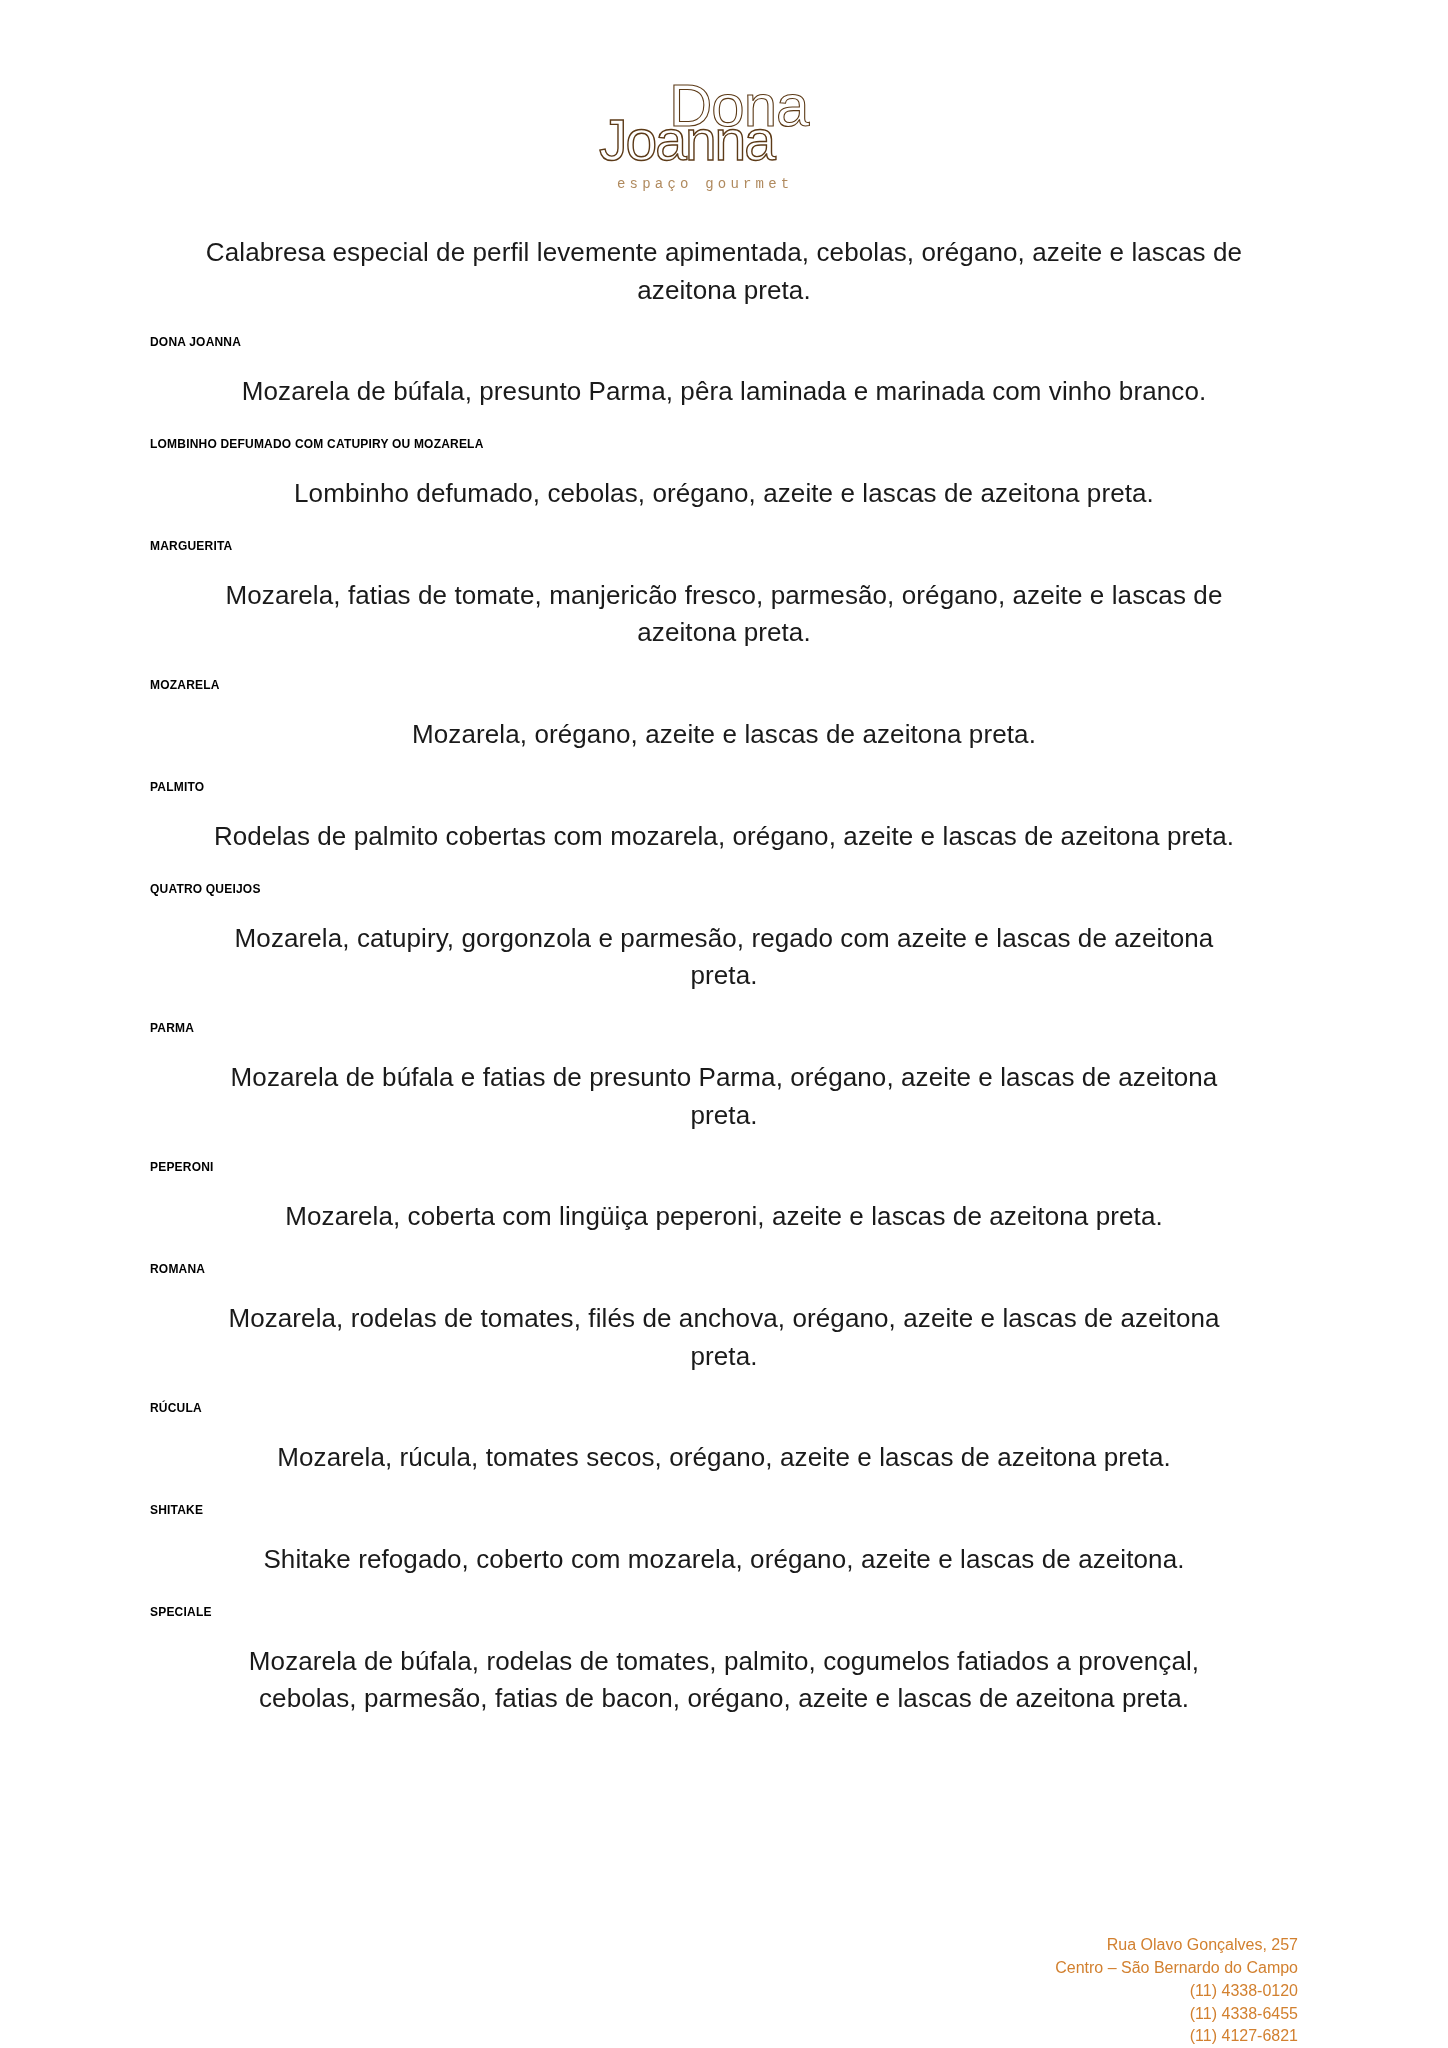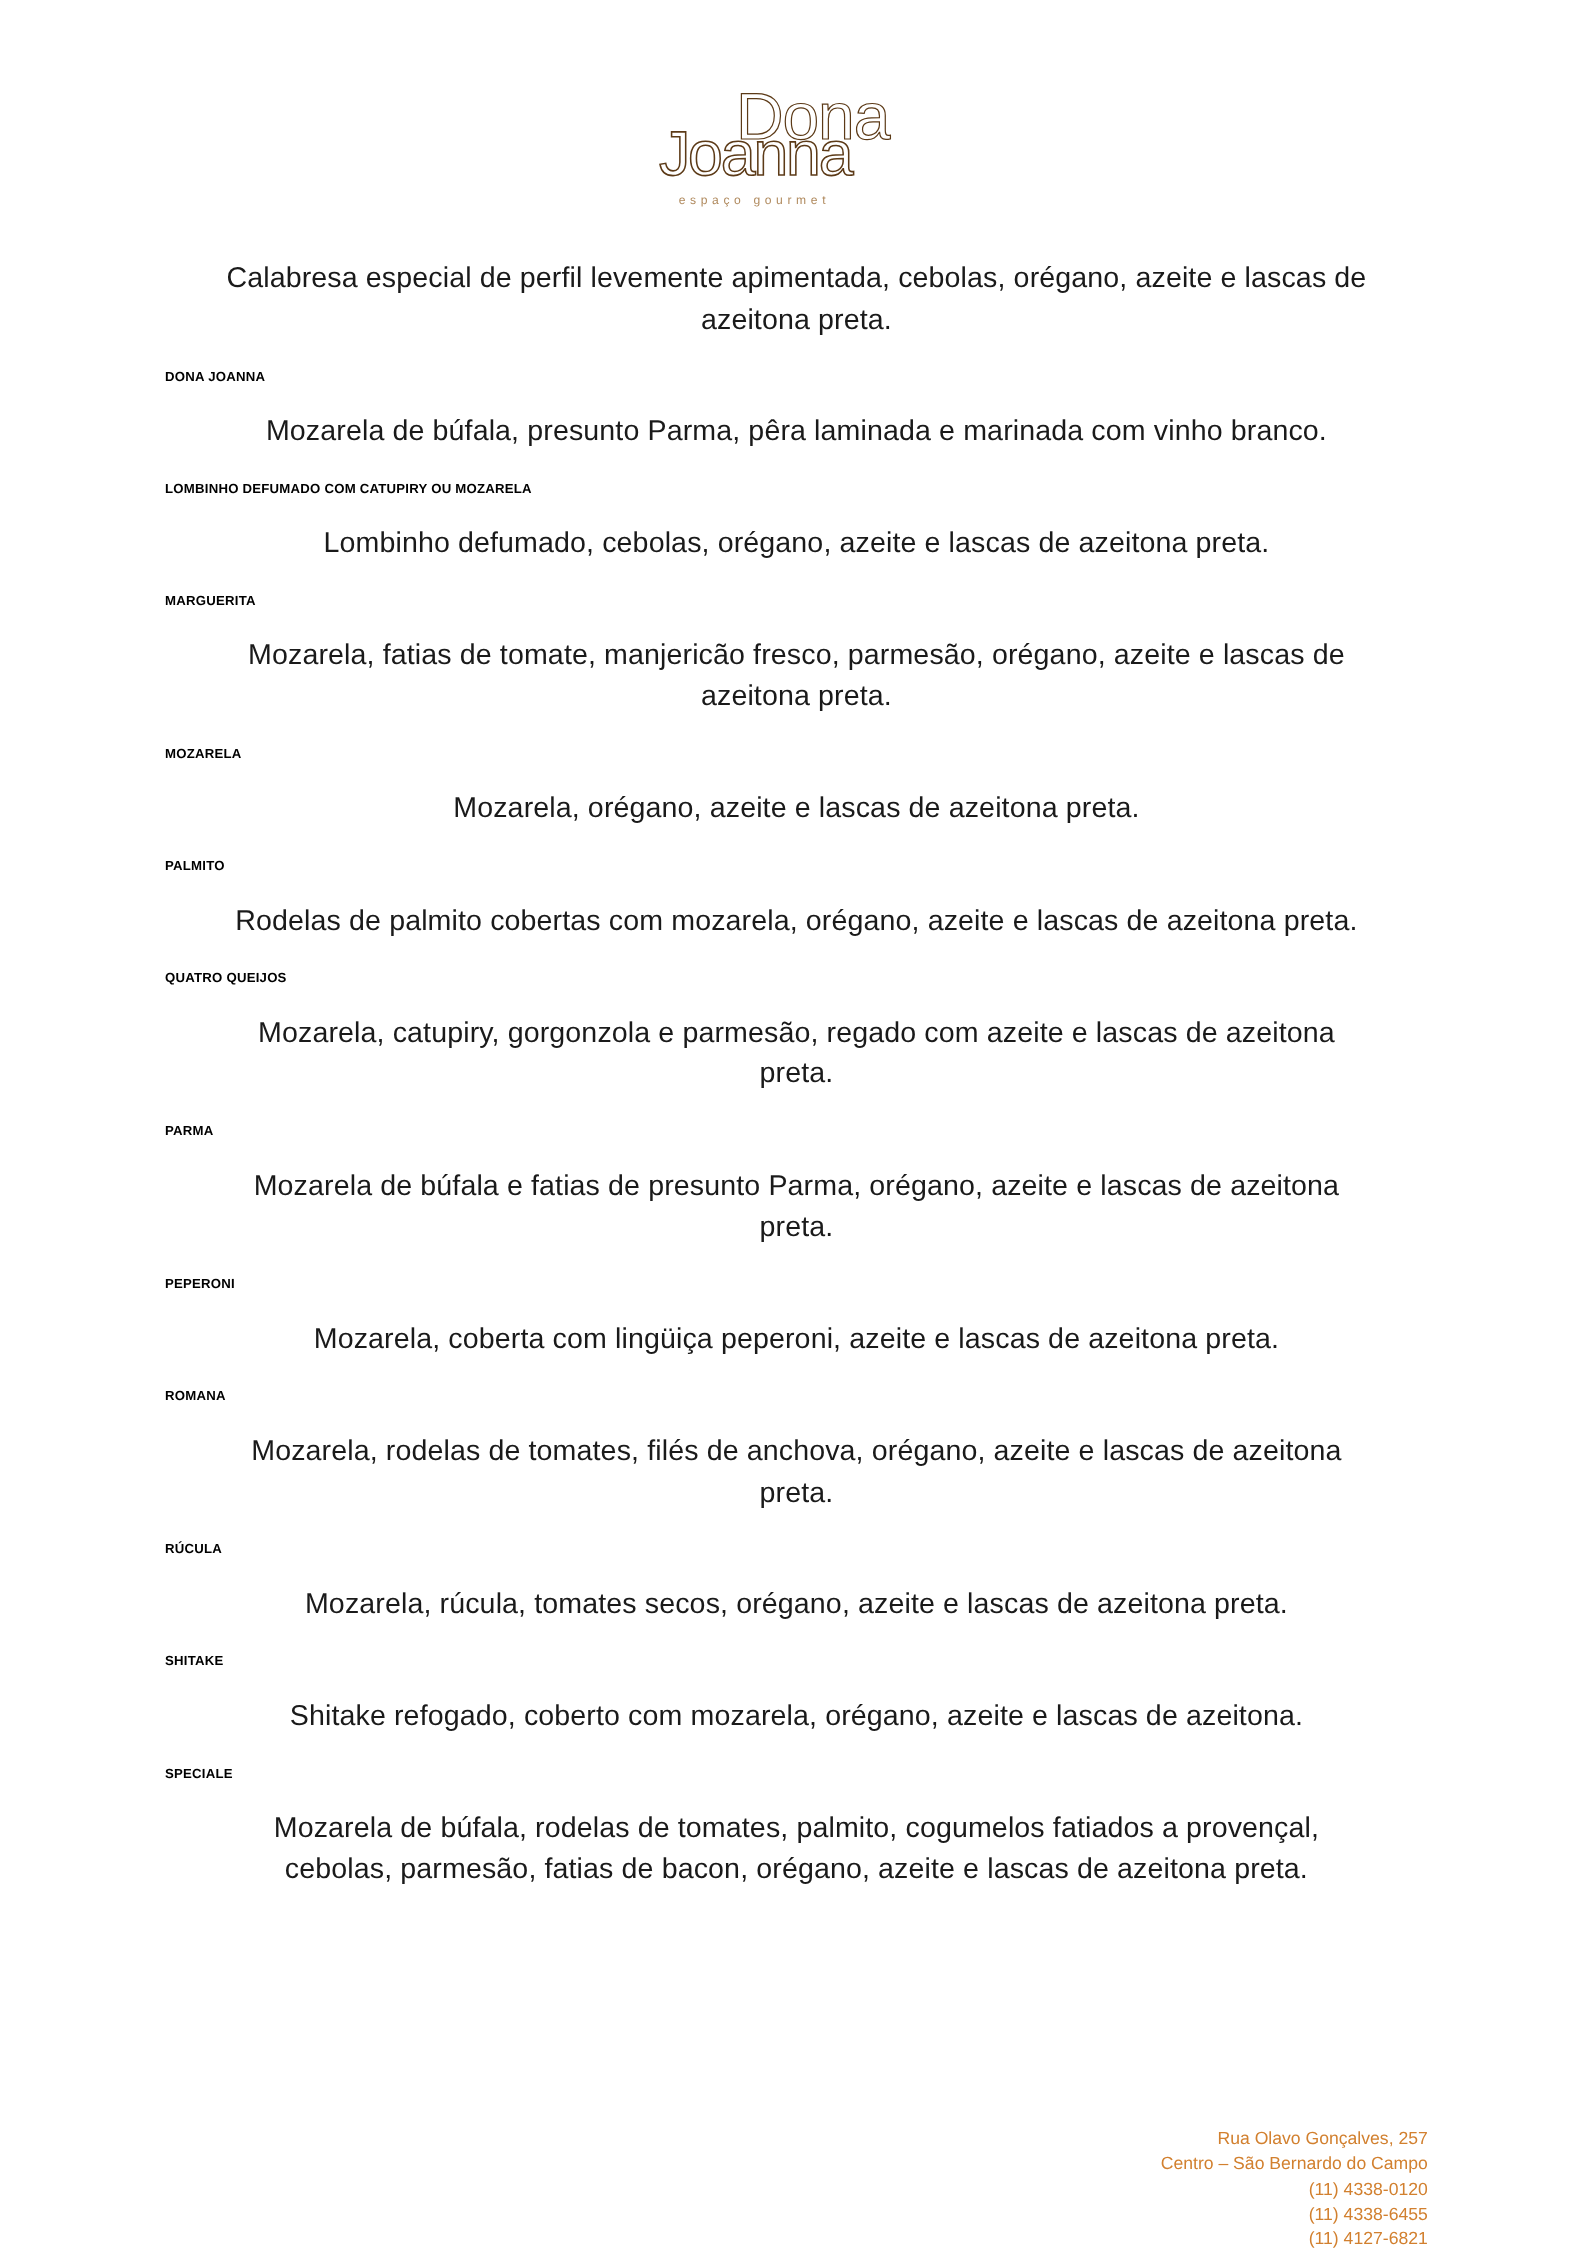--- a/index.html
+++ b/index.html
@@ -59,22 +59,22 @@
     letter-spacing: -2px;
     -webkit-text-stroke: 1.4px #5C3A17;
     color: transparent;
     font-weight: 400;
     line-height: 1;
   }
   .logo-tag {
     position: absolute;
     left: 18px;
     top: 100px;
-    font-family: Liberation Sans, sans-serif;
-    font-size: 11px;
+    font-family: Liberation Mono, monospace;
+    font-size: 14px;
     letter-spacing: 4.2px;
     color: #B08A5E;
     font-weight: 400;
     white-space: nowrap;
   }
 
   
   .menu {
     margin-top: 8px;
   }

